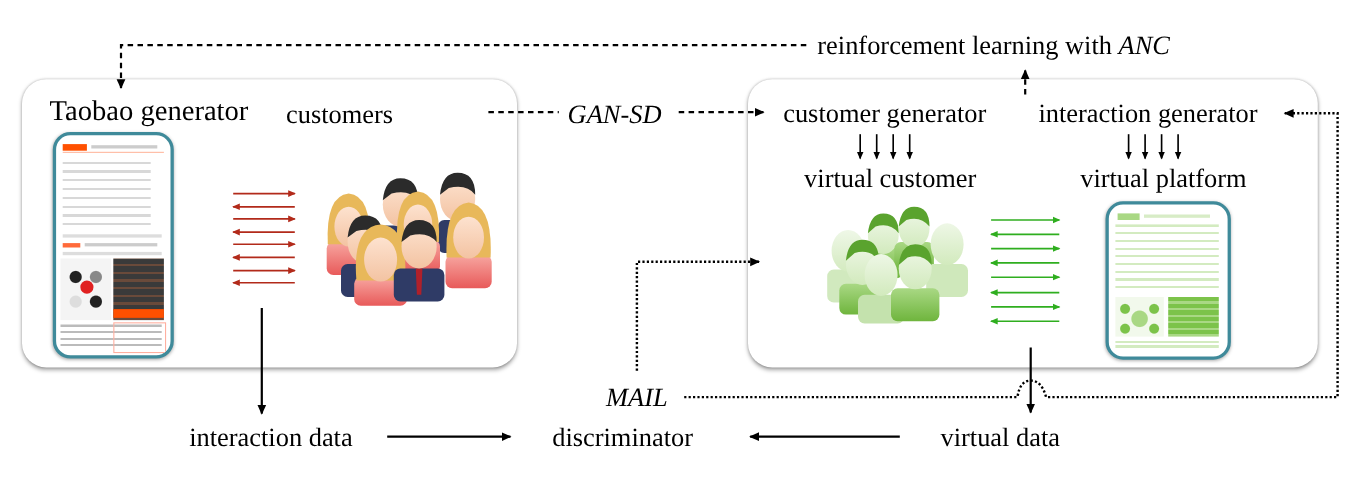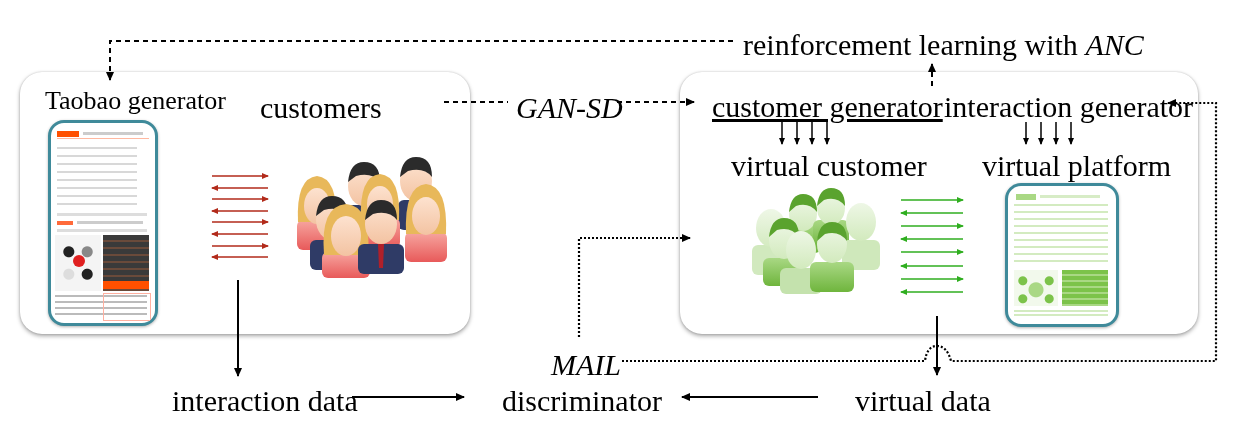--- a/index.html
+++ b/index.html
@@ -1,20 +1,20 @@
 <!DOCTYPE html>
 <html><head>
 <meta charset="utf-8">
 <style>
   html, body { margin: 0; padding: 0; background: #ffffff; }
   body { width: 1237px; height: 435px; position: relative; overflow: hidden;
          font-family: "Liberation Serif", "DejaVu Serif", serif; color: #000; }
   .panel { position: absolute; background: #ffffff; border-radius: 22px;
            box-shadow: 0 2px 4px rgba(0,0,0,0.35), 0 0 2px rgba(0,0,0,0.18); }
-  .label { position: absolute; white-space: nowrap; font-size: 30px; line-height: 1; }
+  .label { position: absolute; white-space: nowrap; font-size: 24px; line-height: 1; }
   .it { font-style: italic; }
   svg.overlay { position: absolute; left: 0; top: 0; }
   .phone { position: absolute; border: 3px solid #3f8a9a; border-radius: 16px; background: #fff;
            overflow: hidden; box-shadow: 0 1px 3px rgba(0,0,0,0.3); }
 </style>
 </head>
 <body>
 
 <div class="panel" style="left:20px; top:72px; width:450px; height:262px;"></div>
 <div class="panel" style="left:680px; top:72px; width:518px; height:262px;"></div>
@@ -153,21 +153,21 @@
                           radial-gradient(circle at 80% 30%, #7cc34a 0 4px, transparent 5px),
                           radial-gradient(circle at 50% 55%, #a9d884 0 7px, transparent 8px),
                           radial-gradient(circle at 20% 80%, #7cc34a 0 4px, transparent 5px),
                           radial-gradient(circle at 80% 80%, #7cc34a 0 4px, transparent 5px), #f2f9ec;"></div>
   <div style="position:absolute; left:54px; top:84px; width:46px; height:36px;
               background: repeating-linear-gradient(to bottom, #7cc34a 0 4px, #a9d884 4px 6px);"></div>
   <div style="position:absolute; left:6px; top:124px; width:94px; height:8px;
               background: repeating-linear-gradient(to bottom, #d3ebc0 0 2px, transparent 2px 4px);"></div>
 </div>
 
-<div class="label" style="left:712px; top:92px;text-decoration:underline;">customer generator</div>
+<div class="label" style="left:712px; top:92px;">customer generator</div>
 <div class="label" style="left:944px; top:92px;text-align:center;">interaction generator</div>
 <div class="label" style="left:731px; top:151px;">virtual customer</div>
 <div class="label" style="left:982px; top:151px;">virtual platform</div>
 
 <div class="label" style="left:743px; top:30px;">
   <span>reinforcement learning with </span><span class="it">ANC</span>
 </div>
 <div class="label it" style="left:516px; top:93px;">GAN-SD</div>
 
 <div class="label" style="left:172px; top:386px;">interaction data</div>

